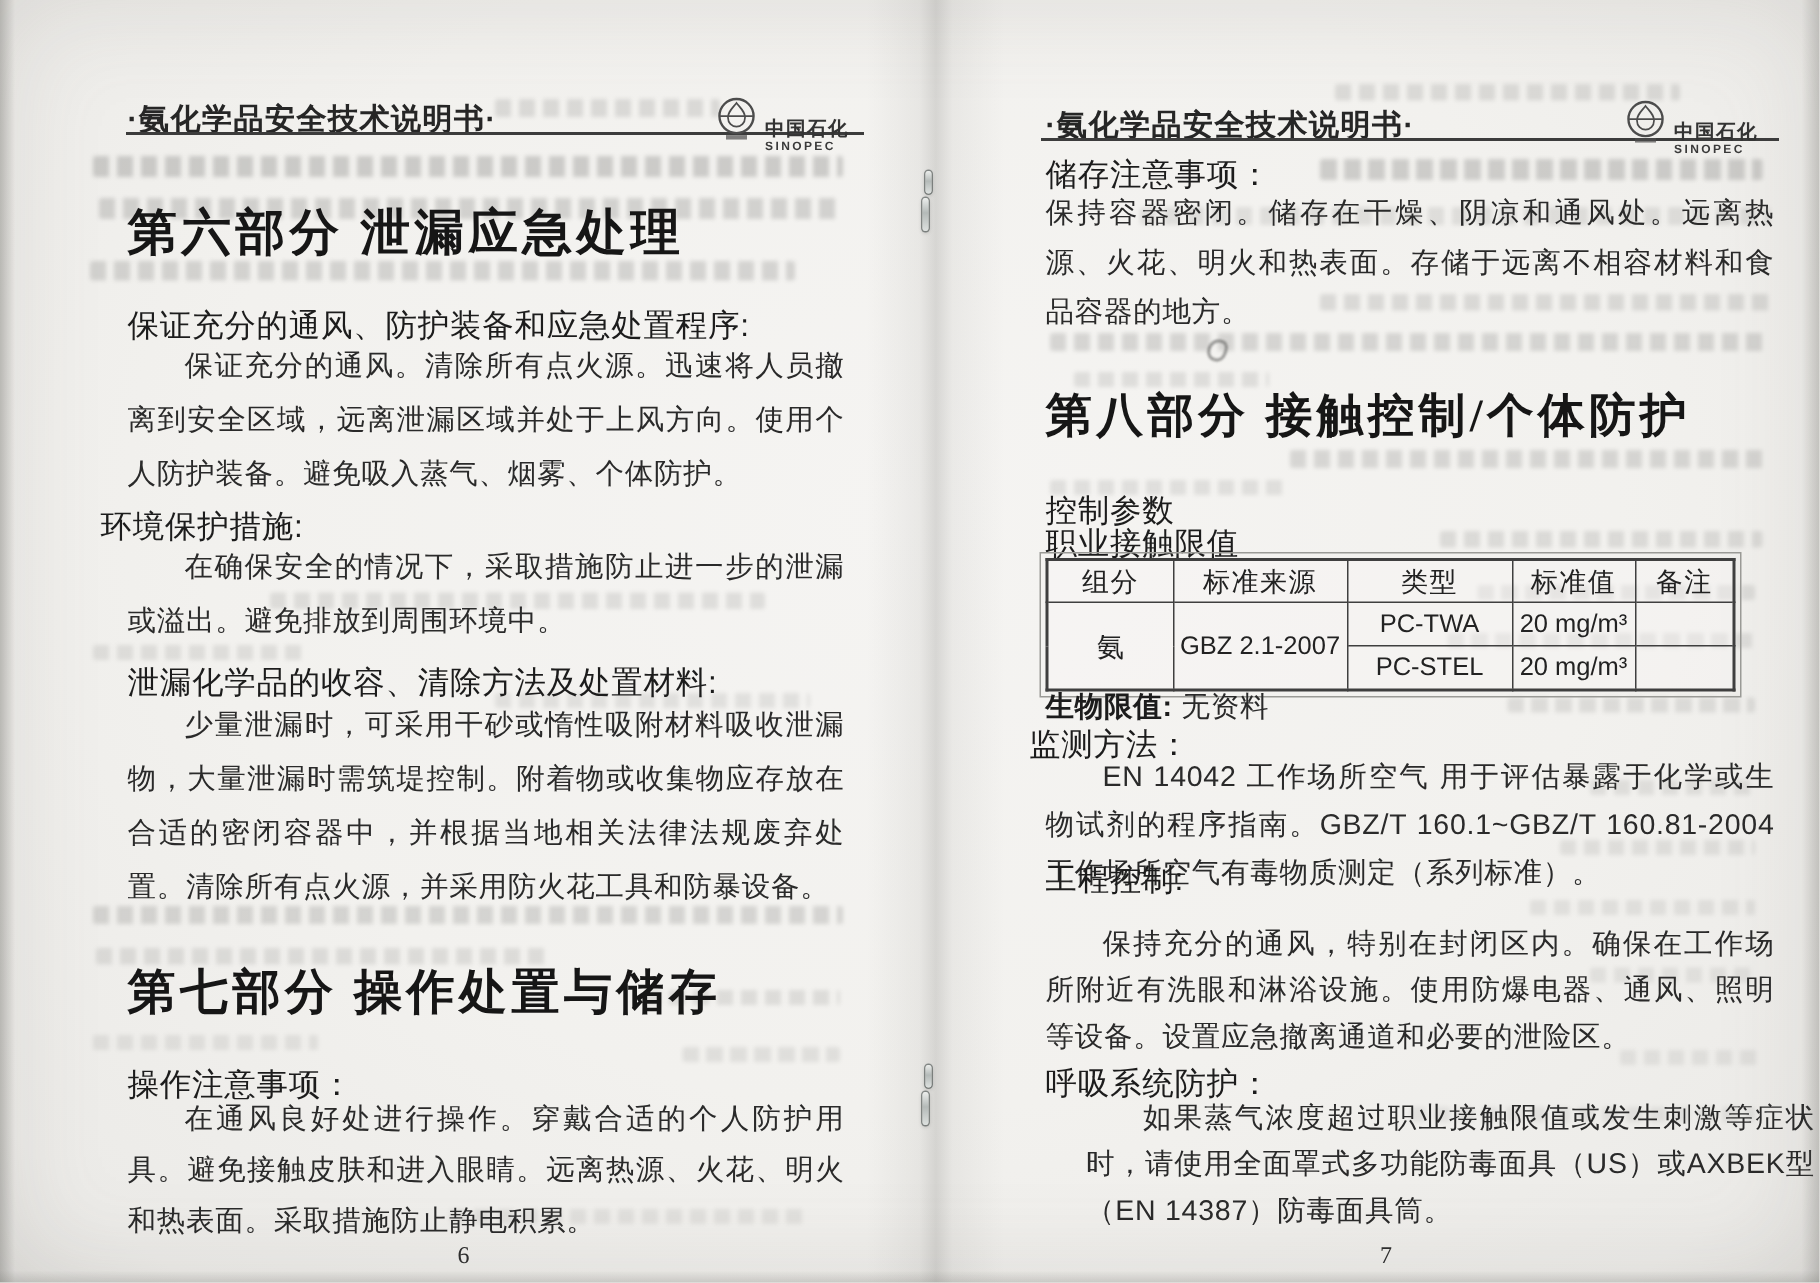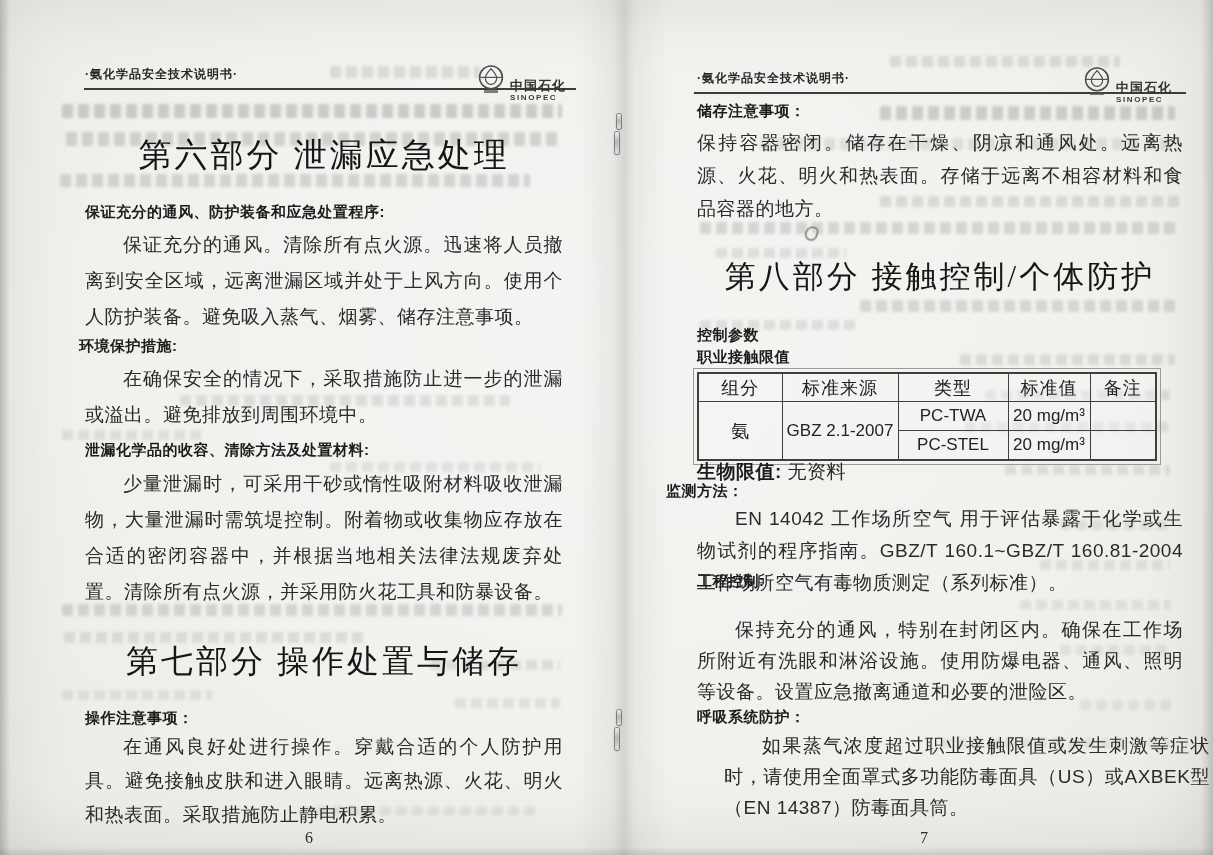--- a/index.html
+++ b/index.html
@@ -30,29 +30,29 @@
   .staple .leg1{left:4px;top:0;height:15px;}
   .staple .leg2{left:2px;top:18px;height:22px;}
 
   
   .ghost{position:absolute;z-index:1;border-radius:2px;filter:blur(1.4px);pointer-events:none;
     background:repeating-linear-gradient(90deg,rgba(100,100,98,.55) 0 11px,rgba(0,0,0,0) 11px 16px);}
   .curl{position:absolute;z-index:1;width:9px;height:11px;border:2px solid rgba(90,90,88,.6);
     border-radius:60% 40% 50% 50%;filter:blur(.6px);transform:rotate(18deg);}
 
   
-  .hdr{position:absolute;z-index:2;font-size:12px;font-weight:bold;color:#262626;letter-spacing:1px;}
+  .hdr{position:absolute;z-index:2;font-size:20px;font-weight:bold;color:#262626;letter-spacing:1px;}
   .rule{position:absolute;z-index:2;height:2px;background:#3c3c3c;}
   .logo{position:absolute;z-index:2;display:flex;align-items:center;gap:5px;}
   .logo-text{display:flex;flex-direction:column;line-height:1;margin-top:21px;}
   .logo-cn{font-size:13px;font-weight:bold;color:#333;letter-spacing:1px;}
   .logo-en{font-size:8px;font-weight:bold;color:#3a3a3a;letter-spacing:1.6px;margin-top:2px;}
-  .sec-title{position:absolute;z-index:2;text-align:center;font-family:"Liberation Serif","DejaVu Serif",serif;
-    font-weight:normal;color:#161616;letter-spacing:3px;}
-  .lbl{position:absolute;z-index:2;font-size:15px;font-weight:bold;color:#1c1c1c;letter-spacing:.5px;}
+  .sec-title{position:absolute;z-index:2;font-family:"Liberation Serif","DejaVu Serif",serif;
+    font-weight:bold;color:#161616;letter-spacing:3px;}
+  .lbl{position:absolute;z-index:2;font-size:21px;font-weight:normal;color:#1c1c1c;letter-spacing:.5px;}
   .para{position:absolute;z-index:2;font-size:19px;color:#2a2a2a;text-align:justify;
     letter-spacing:.5px;word-break:break-all;}
   .indent{text-indent:2em;}
   .lh36{line-height:36px;} .lh34{line-height:34px;} .lh33{line-height:33px;}
   .lh32{line-height:32px;} .lh31{line-height:31px;}
   .pageno{position:absolute;z-index:2;font-family:"Liberation Serif","DejaVu Serif",serif;
     font-size:16px;color:#2e2e2e;}
 
   
   .oel{position:absolute;left:697px;top:372px;z-index:2;border-collapse:collapse;
@@ -116,23 +116,23 @@
       </svg>
       <div class="logo-text">
         <div class="logo-cn">中国石化</div>
         <div class="logo-en">SINOPEC</div>
       </div>
     </div>
 
     <div class="sec-title" style="left:85px;top:133px;width:478px;font-size:33px;">第六部分 泄漏应急处理</div>
 
     <div class="lbl" style="left:85px;top:203px;">保证充分的通风、防护装备和应急处置程序:</div>
-    <div class="para indent lh36" style="left:85px;top:227px;width:478px;">保证充分的通风。清除所有点火源。迅速将人员撤离到安全区域，远离泄漏区域并处于上风方向。使用个人防护装备。避免吸入蒸气、烟雾、储存注意事项。</div>
-
-    <div class="lbl" style="left:79px;top:337px;text-align:right;">环境保护措施:</div>
+    <div class="para indent lh36" style="left:85px;top:227px;width:478px;">保证充分的通风。清除所有点火源。迅速将人员撤离到安全区域，远离泄漏区域并处于上风方向。使用个人防护装备。避免吸入蒸气、烟雾、个体防护。</div>
+
+    <div class="lbl" style="left:67px;top:337px;text-align:right;">环境保护措施:</div>
     <div class="para indent lh36" style="left:85px;top:361px;width:478px;">在确保安全的情况下，采取措施防止进一步的泄漏或溢出。避免排放到周围环境中。</div>
 
     <div class="lbl" style="left:85px;top:441px;">泄漏化学品的收容、清除方法及处置材料:</div>
     <div class="para indent lh36" style="left:85px;top:466px;width:478px;">少量泄漏时，可采用干砂或惰性吸附材料吸收泄漏物，大量泄漏时需筑堤控制。附着物或收集物应存放在合适的密闭容器中，并根据当地相关法律法规废弃处置。清除所有点火源，并采用防火花工具和防暴设备。</div>
 
     <div class="sec-title" style="left:85px;top:640px;width:478px;font-size:32px;">第七部分 操作处置与储存</div>
 
     <div class="lbl" style="left:85px;top:709px;text-align:right;">操作注意事项：</div>
     <div class="para indent lh34" style="left:85px;top:730px;width:478px;">在通风良好处进行操作。穿戴合适的个人防护用具。避免接触皮肤和进入眼睛。远离热源、火花、明火和热表面。采取措施防止静电积累。</div>
 
@@ -195,21 +195,21 @@
           <td></td>
         </tr>
       </tbody>
     </table>
 
     <div class="para" style="left:697px;top:460px;width:486px;line-height:24px;">
       <span style="font-weight:bold;color:#1c1c1c;">生物限值:</span>
       <span>无资料</span>
     </div>
 
-    <div class="lbl" style="left:666px;top:482px;">监测方法：</div>
+    <div class="lbl" style="left:686px;top:482px;">监测方法：</div>
     <div class="para indent lh32" style="left:697px;top:503px;width:486px;">EN 14042 工作场所空气 用于评估暴露于化学或生物试剂的程序指南。GBZ/T 160.1~GBZ/T 160.81-2004工作场所空气有毒物质测定（系列标准）。</div>
 
     <div class="lbl" style="left:697px;top:572px;">工程控制:</div>
     <div class="para indent lh31" style="left:697px;top:614px;width:486px;">保持充分的通风，特别在封闭区内。确保在工作场所附近有洗眼和淋浴设施。使用防爆电器、通风、照明等设备。设置应急撤离通道和必要的泄险区。</div>
 
     <div class="lbl" style="left:697px;top:708px;">呼吸系统防护：</div>
     <div class="para indent lh31" style="left:724px;top:730px;width:486px;">如果蒸气浓度超过职业接触限值或发生刺激等症状时，请使用全面罩式多功能防毒面具（US）或AXBEK型（EN 14387）防毒面具筒。</div>
 
     <div class="pageno" style="left:920px;top:829px;">7</div>
   </div>

